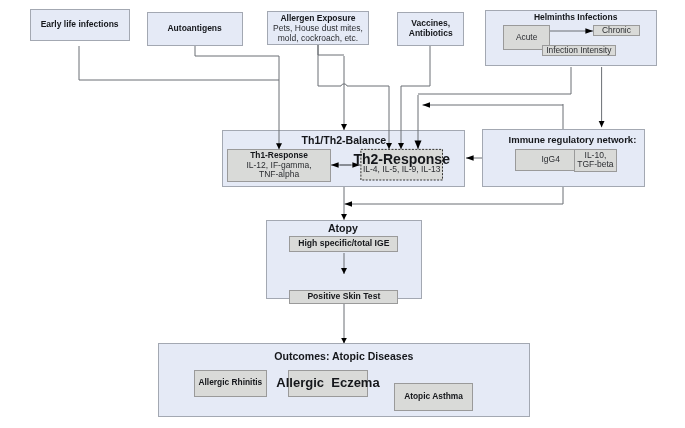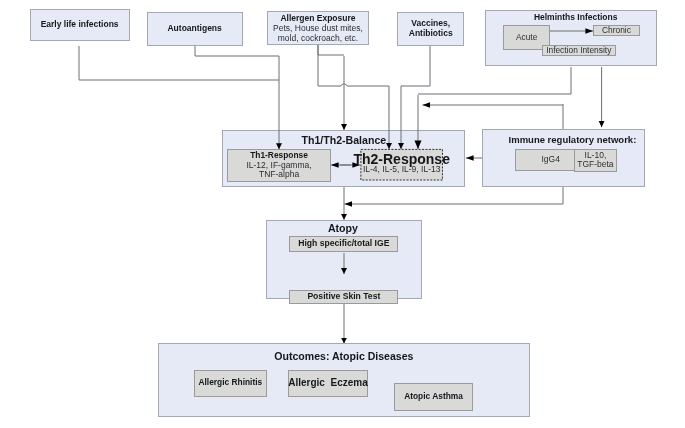--- a/index.html
+++ b/index.html
@@ -141,21 +141,21 @@
     <div class="t-b ln" style="font-size:8.6px;">Positive Skin Test</div>
   </div>
 
   <div class="node blue" style="left:158.2px; top:343.3px; width:371.4px; height:73.4px; justify-content:flex-start;">
     <div class="t-b group-title" style="top:6.7px; font-size:10.55px; line-height:11.5px;">Outcomes: Atopic Diseases</div>
   </div>
   <div class="node grey" style="left:193.6px; top:369.7px; width:73.5px; height:27.2px;">
     <div class="t-b ln" style="font-size:8.4px;">Allergic Rhinitis</div>
   </div>
   <div class="node grey" style="left:287.9px; top:369.7px; width:80.2px; height:27.2px;">
-    <div class="t-b ln" style="font-size:10px; white-space:pre;">Allergic  Eczema</div>
+    <div class="t-b ln" style="font-size:13px; white-space:pre;">Allergic  Eczema</div>
   </div>
   <div class="node grey" style="left:394.4px; top:369.2px; width:78.3px; height:27.6px;margin-top:14px;">
     <div class="t-b ln" style="font-size:8.4px;">Atopic Asthma</div>
   </div>
 
   <svg class="edges" viewBox="0 0 685 428" style="pointer-events:none;">
     <defs>
       <marker id="arr2" markerWidth="7" markerHeight="7" refX="6.0" refY="3.5" orient="auto" markerUnits="userSpaceOnUse">
         <path d="M0.1,0.5 L6.0,3.5 L0.1,6.5 z" fill="#000"></path>
       </marker>

